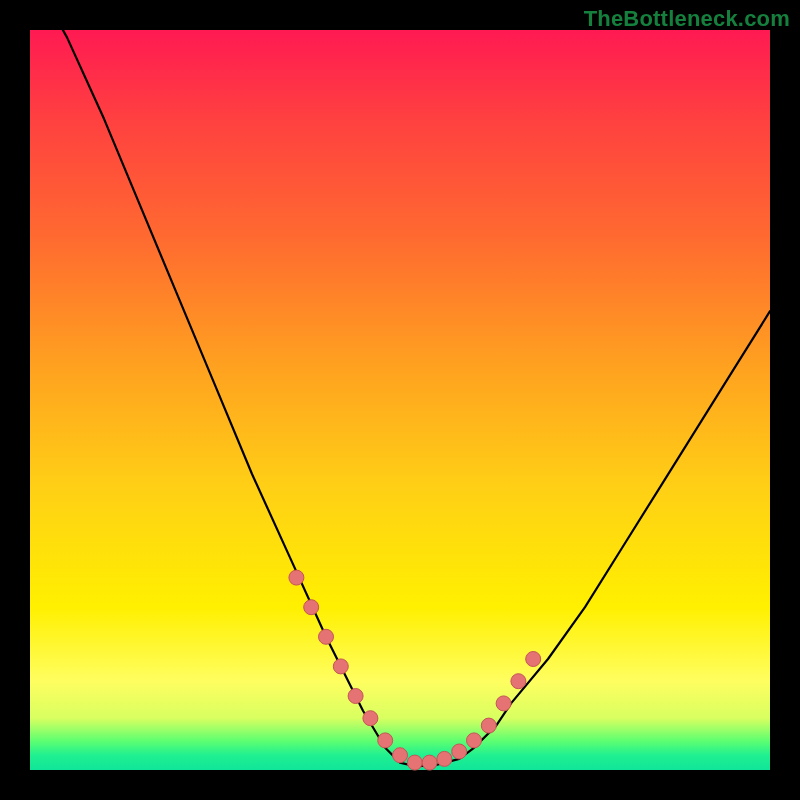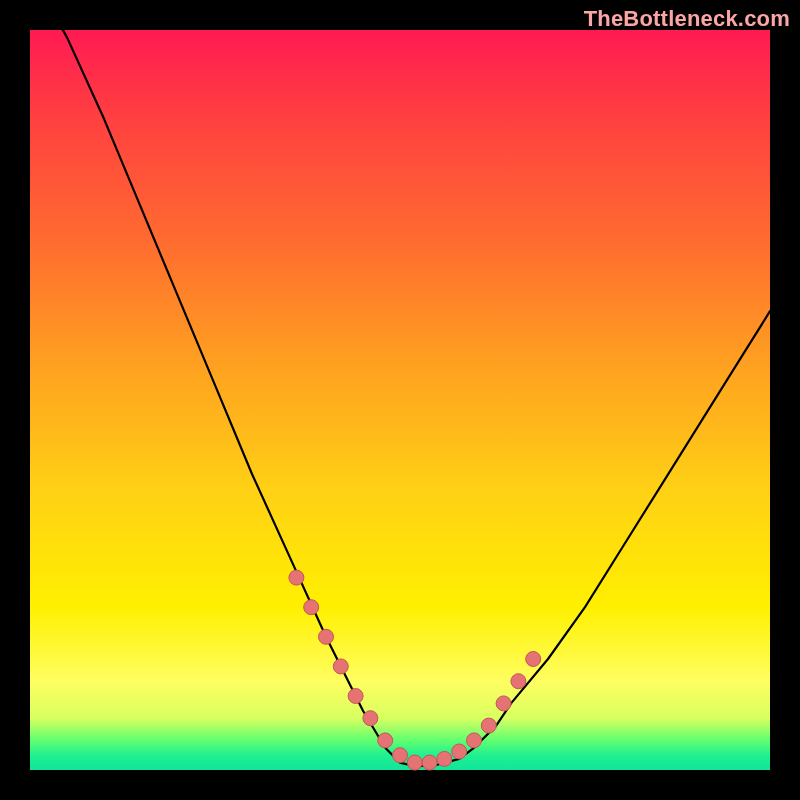--- a/index.html
+++ b/index.html
@@ -38,21 +38,21 @@
       #d8ff60 93%,
       #60ff70 96%,
       #20f090 98%,
       #10e59a 100%
     );
   }
   .watermark {
     position: absolute;
     top: 6px;
     right: 10px;
-    color: #fca5a5;
+    color: #15803d;
     font-size: 22px;
     font-weight: 600;
     letter-spacing: 0.2px;
     user-select: none;
   }
   svg.curve {
     position: absolute;
     left: 0;
     top: 0;
     width: 740px;

